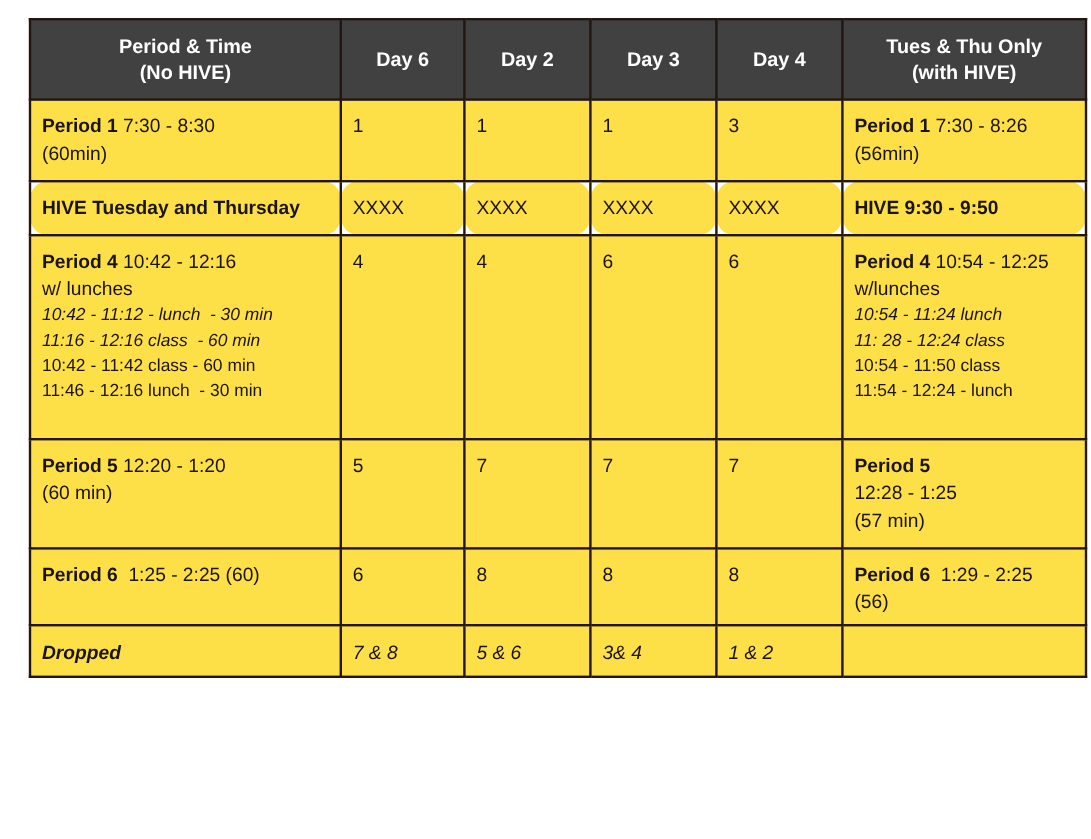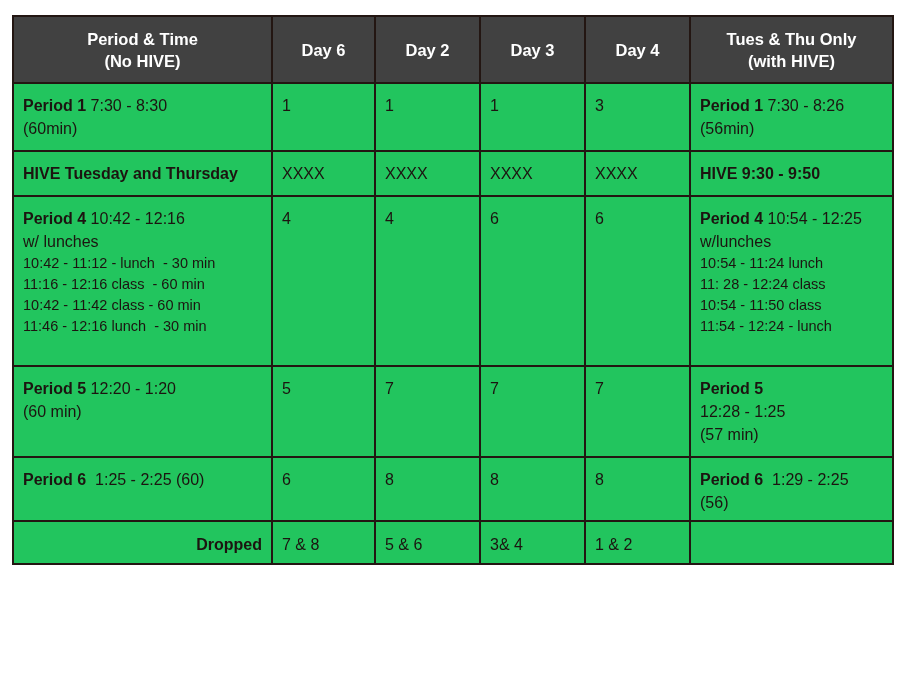--- a/index.html
+++ b/index.html
@@ -1,38 +1,38 @@
 <!DOCTYPE html>
 <html><head>
 <meta charset="utf-8">
 <style>
   html, body { margin: 0; padding: 0; background: #ffffff; }
   body { width: 909px; height: 699px; position: relative; font-family: "Liberation Sans", sans-serif; }
   table.sched {
-    position: absolute; left: 12px; top: 15px;
+    position: absolute; left: 24px; top: 15px;
     width: 880px; border-collapse: collapse; table-layout: fixed;
     font-size: 16px; color: #1c1410;
   }
   table.sched th, table.sched td {
     border: 2.5px solid #231612;
     vertical-align: top;
     padding: 10px 9px 6px 9px;
     line-height: 23px;
   }
   table.sched th {
     background: #414141; color: #ffffff; font-weight: bold;
     text-align: center; vertical-align: middle;
     padding: 8px 6px; line-height: 22px; font-size: 16.5px;
   }
-  table.sched td { background: #22c55e; }
+  table.sched td { background: #fde047; }
   .b { font-weight: bold; }
-  .it { }
+  .it { font-style: italic; }
   .sm { font-size: 14.5px; line-height: 21px; }
-  .right { text-align: right; }
-  .hive td { padding-top: 9px; padding-bottom: 6px; vertical-align: middle; }
+  .right { }
+  .hive td { padding-top: 9px; padding-bottom: 6px; vertical-align: middle; border-radius: 15px; }
   .line { display: block; }
 </style>
 </head>
 <body>
 
 <table class="sched">
   <colgroup>
     <col style="width:259px">
       <col style="width:103px">
       <col style="width:105px">

